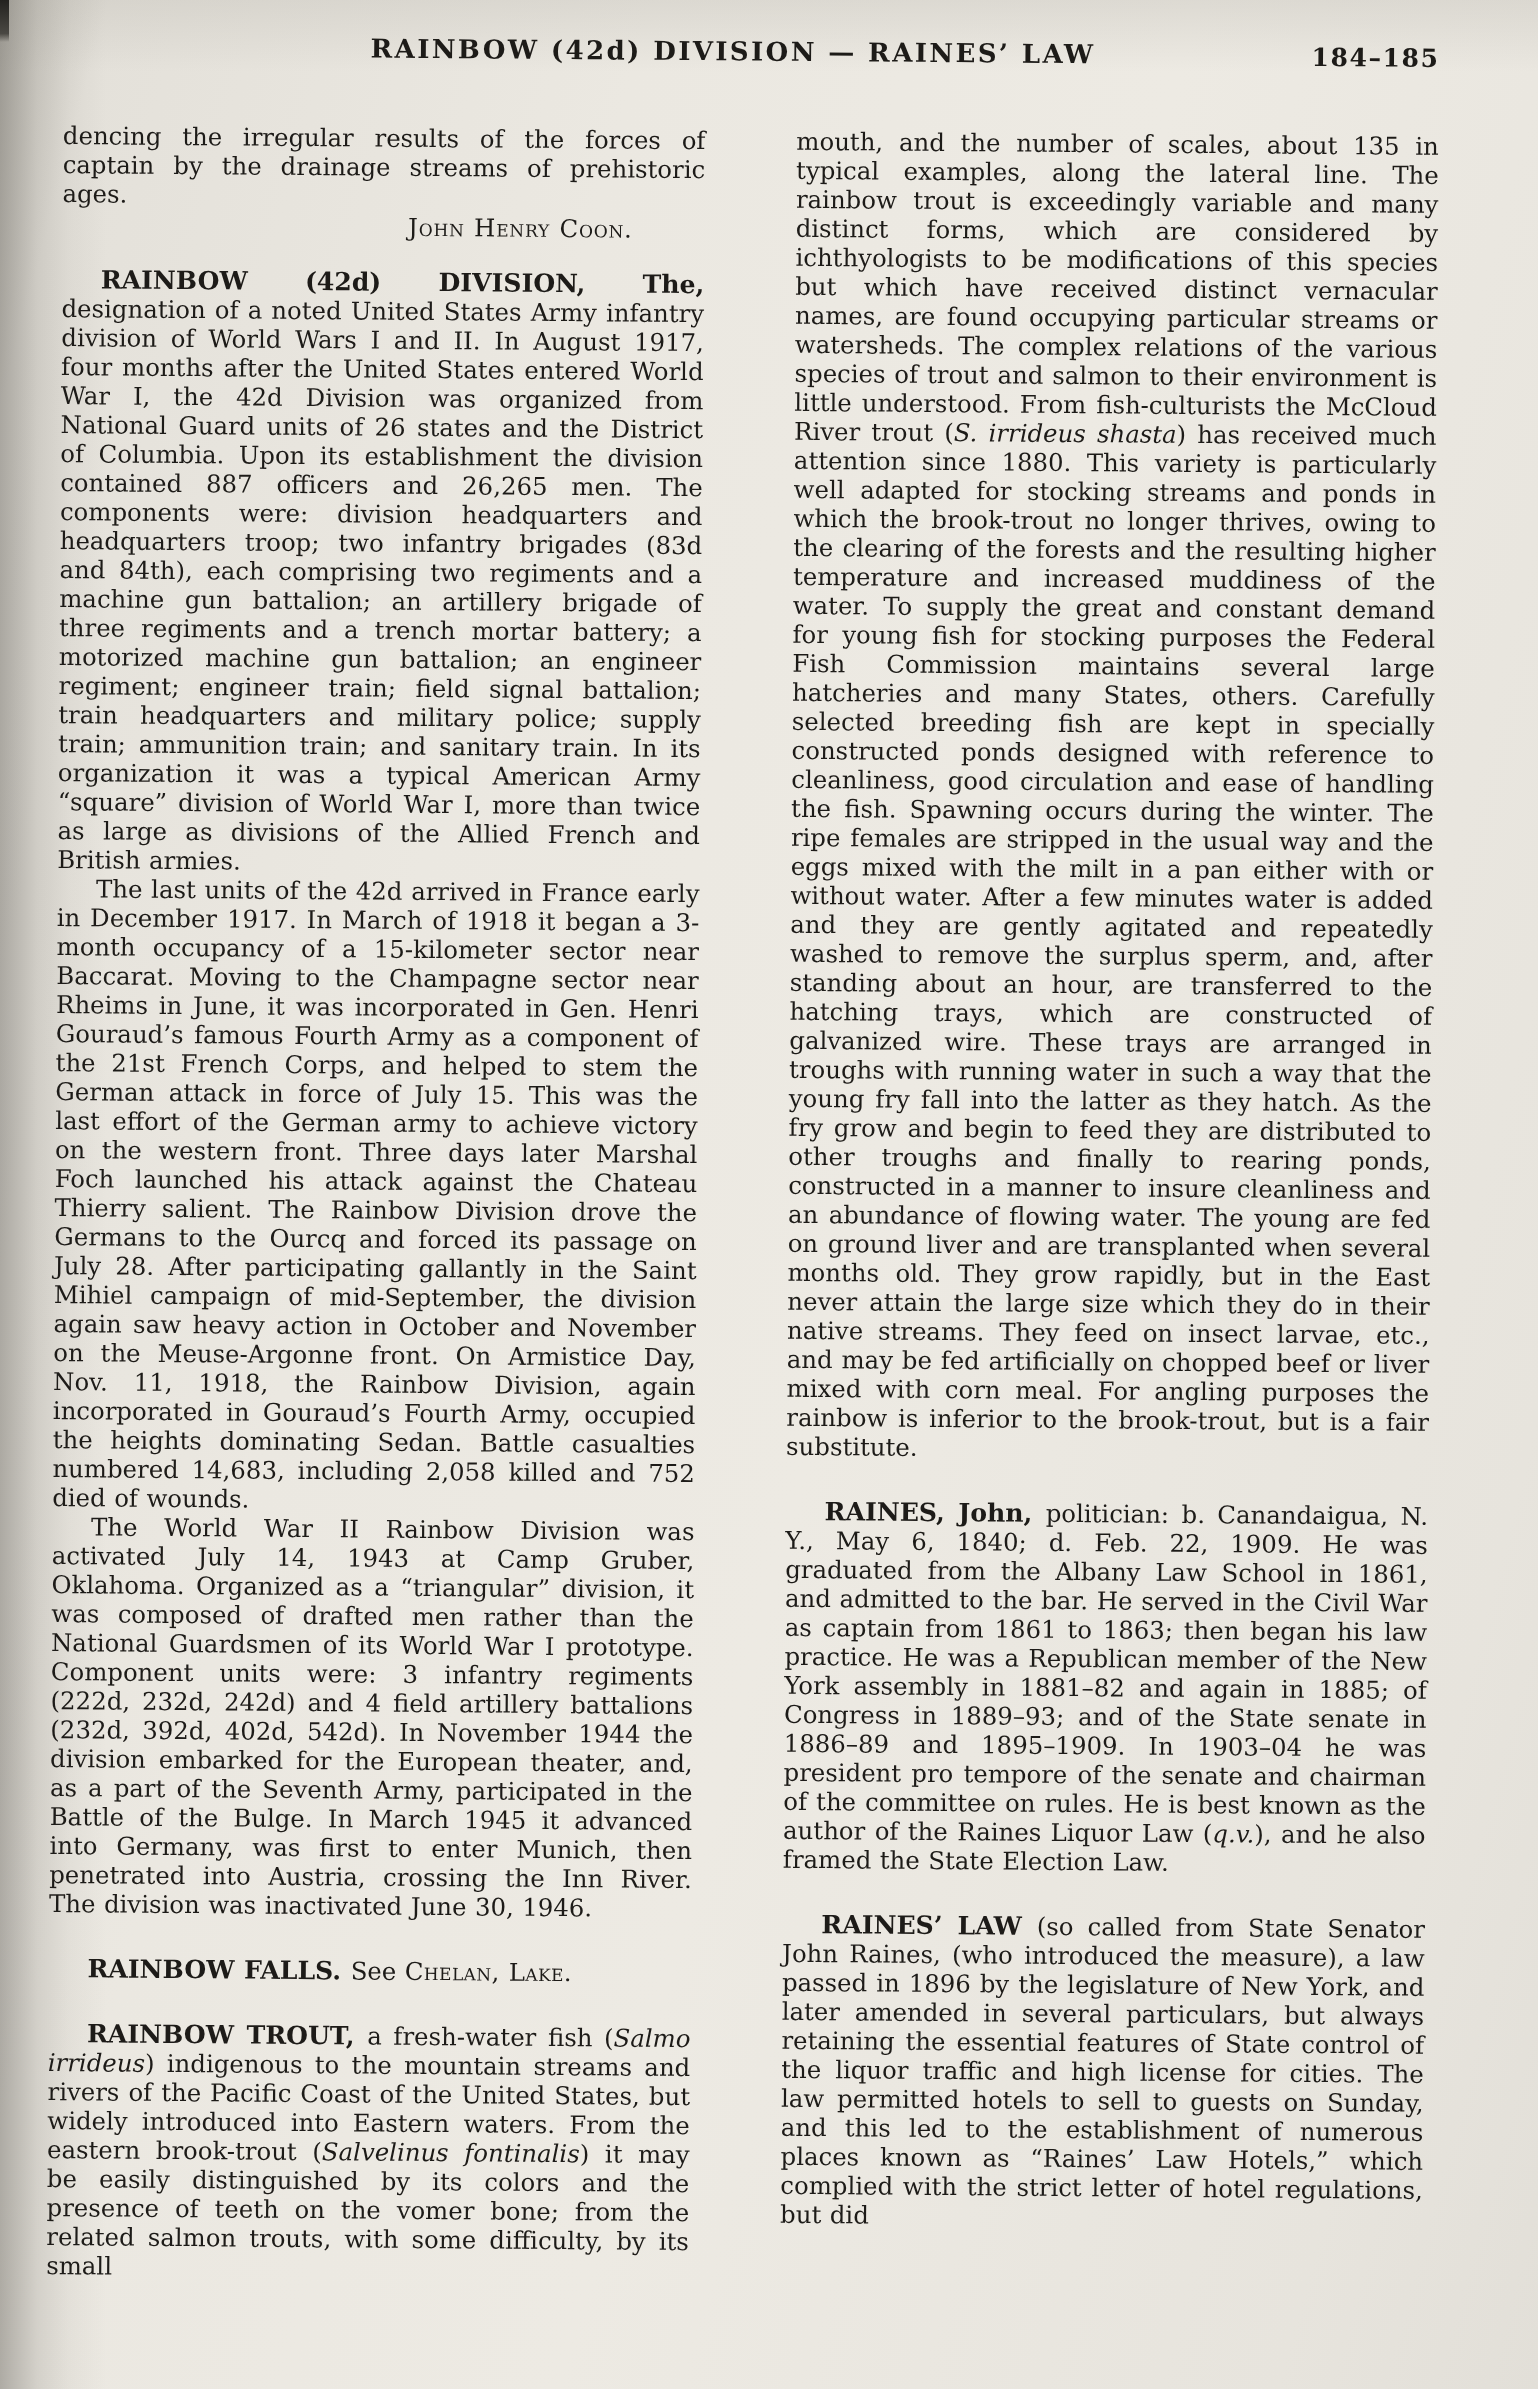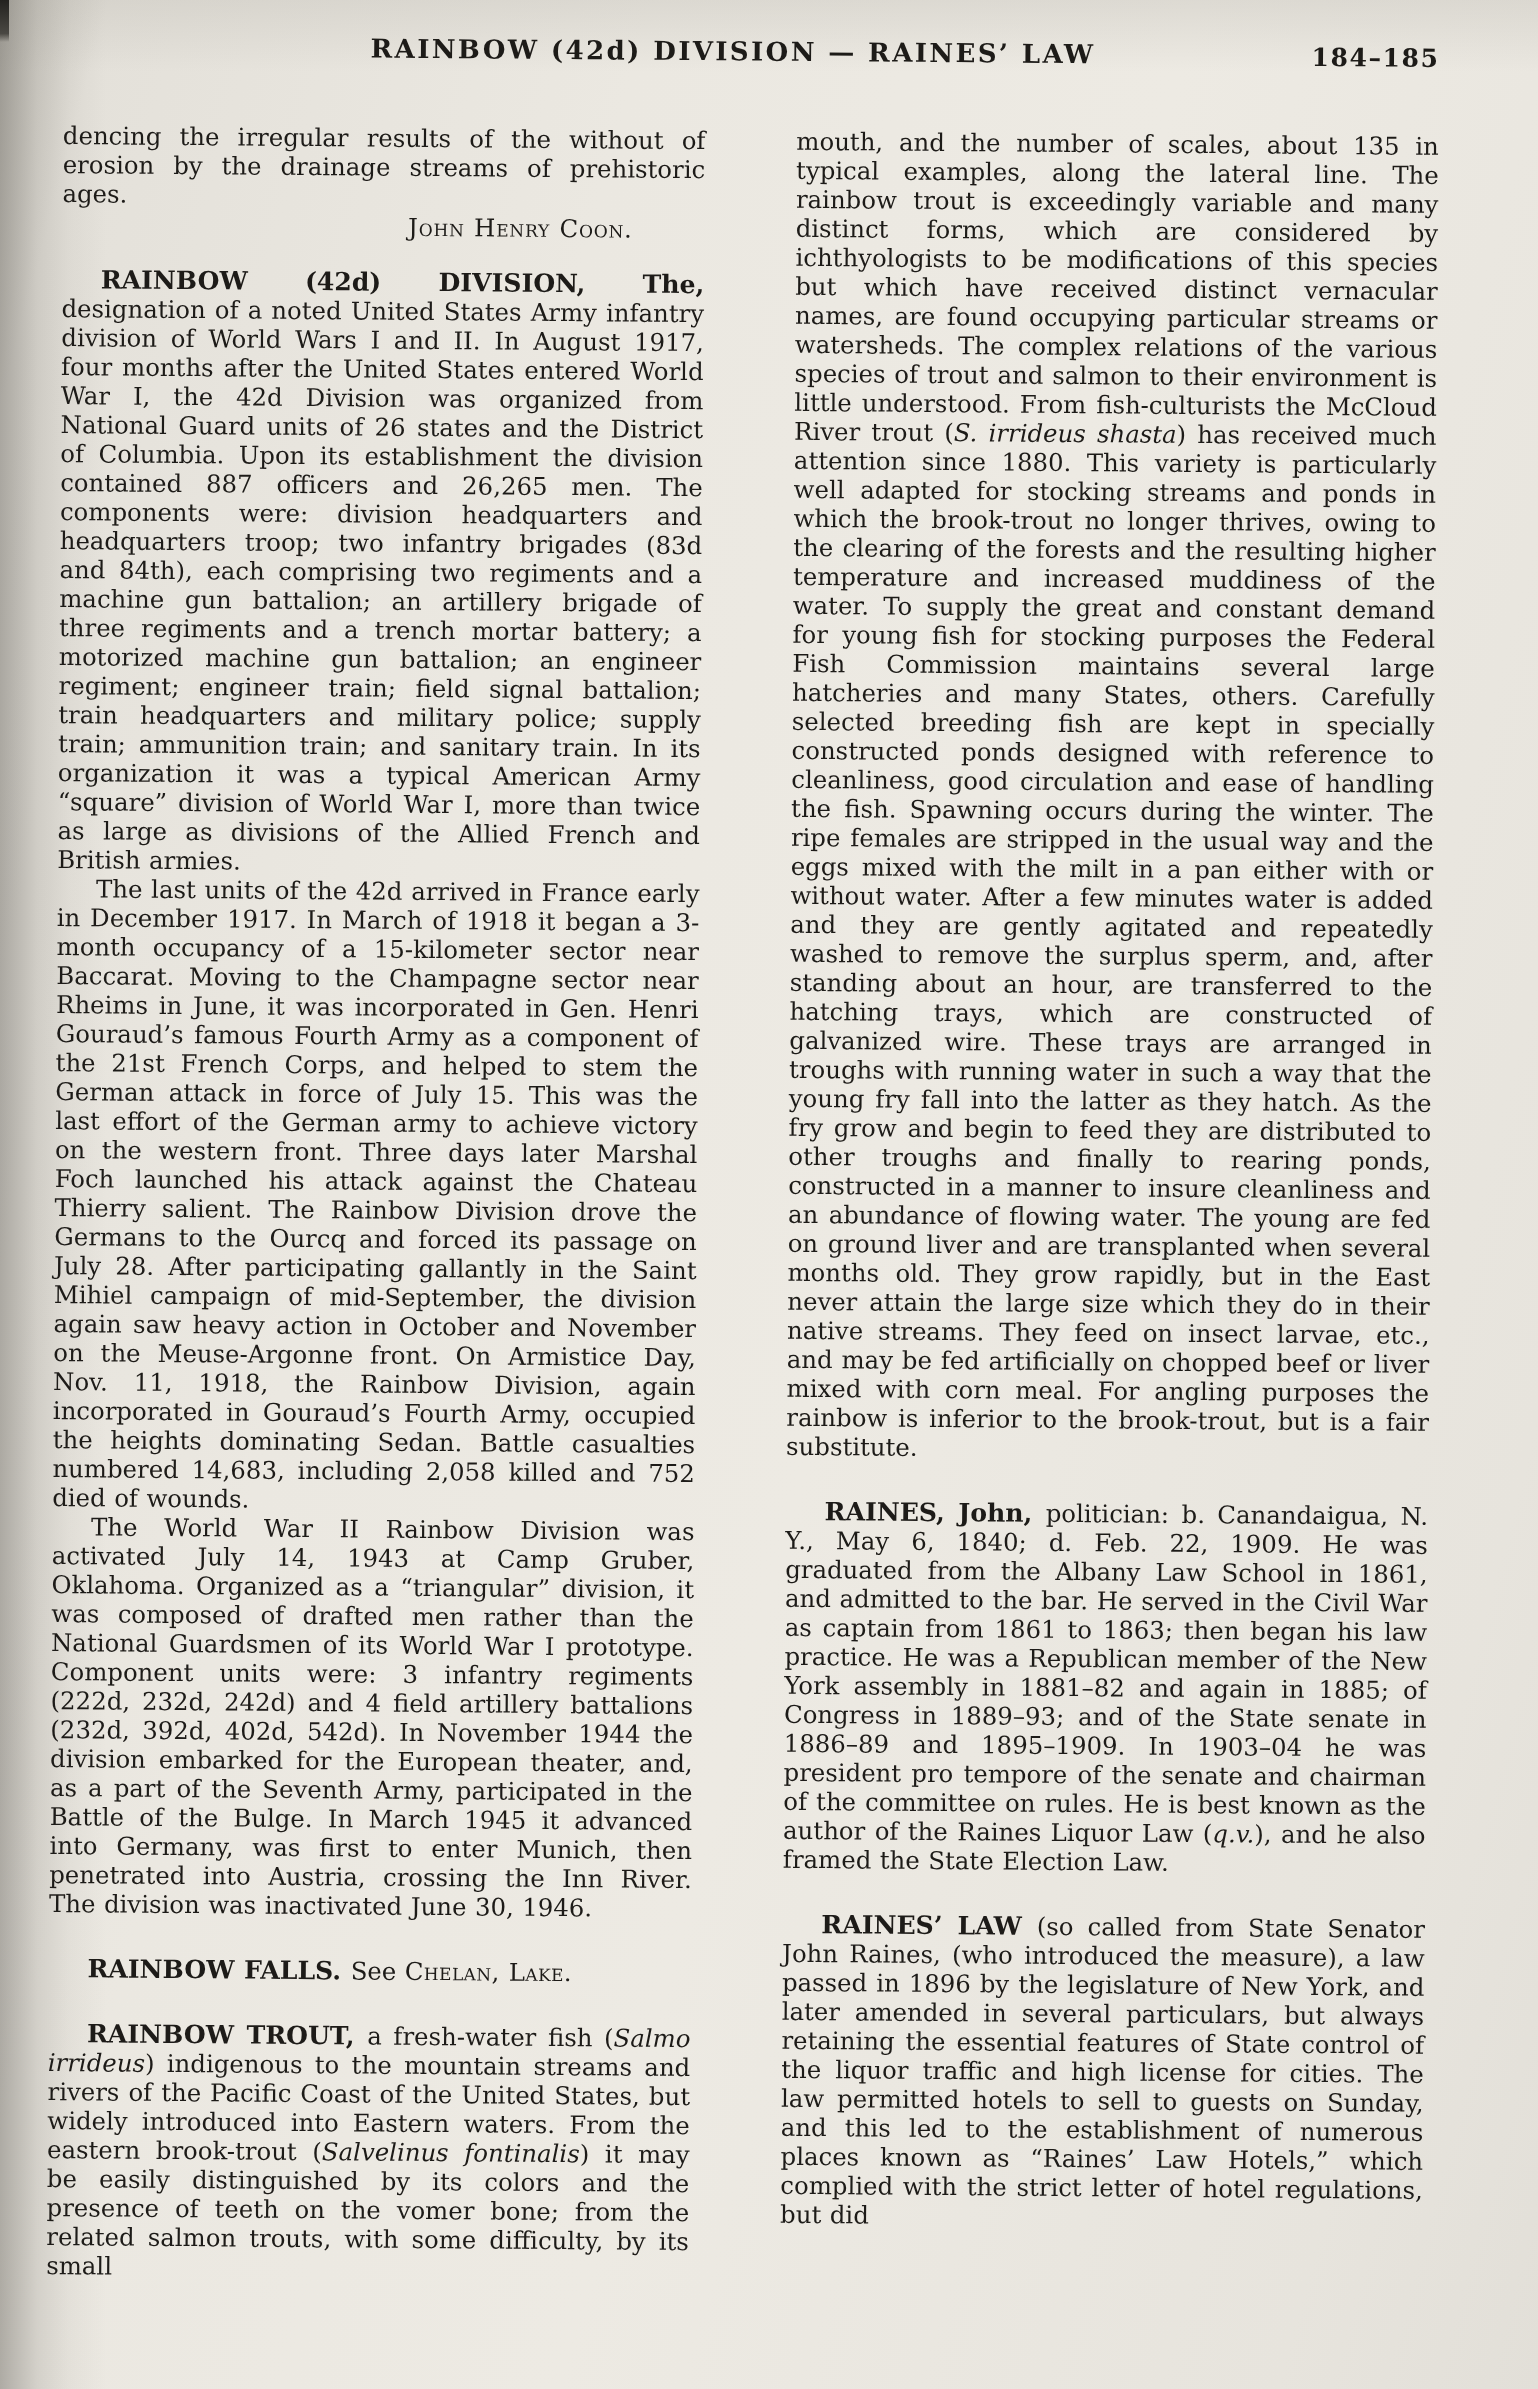--- a/index.html
+++ b/index.html
@@ -81,21 +81,21 @@
 
     <div class="running-head">
       <div class="title">RAINBOW (42d) DIVISION — RAINES’ LAW</div>
       <div class="folio">184–185</div>
     </div>
 
     <div class="columns">
 
       <div class="col">
         <div>
-          <p class="para no-indent"><span class="run-n">dencing the irregular results of the without of erosion by the drainage streams of prehistoric ages.</span></p>
+          <p class="para no-indent"><span class="run-n">dencing the irregular results of the forces of captain by the drainage streams of prehistoric ages.</span></p>
           <p class="signature">John Henry Coon.</p>
         </div>
 
         <div class="entry">
           <p class="para"><span class="run-b">RAINBOW (42d) DIVISION, The, </span><span class="run-n">designation of a noted United States Army infantry division of World Wars I and II. In August 1917, four months after the United States entered World War I, the 42d Division was organized from National Guard units of 26 states and the District of Columbia. Upon its establishment the division contained 887 officers and 26,265 men. The components were: division headquarters and headquarters troop; two infantry brigades (83d and 84th), each comprising two regiments and a machine gun battalion; an artillery brigade of three regiments and a trench mortar battery; a motorized machine gun battalion; an engineer regiment; engineer train; field signal battalion; train headquarters and military police; supply train; ammunition train; and sanitary train. In its organization it was a typical American Army “square” division of World War I, more than twice as large as divisions of the Allied French and British armies.</span></p>
           <p class="para"><span class="run-n">The last units of the 42d arrived in France early in December 1917. In March of 1918 it began a 3-month occupancy of a 15-kilometer sector near Baccarat. Moving to the Champagne sector near Rheims in June, it was incorporated in Gen. Henri Gouraud’s famous Fourth Army as a component of the 21st French Corps, and helped to stem the German attack in force of July 15. This was the last effort of the German army to achieve victory on the western front. Three days later Marshal Foch launched his attack against the Chateau Thierry salient. The Rainbow Division drove the Germans to the Ourcq and forced its passage on July 28. After participating gallantly in the Saint Mihiel campaign of mid-September, the division again saw heavy action in October and November on the Meuse-Argonne front. On Armistice Day, Nov. 11, 1918, the Rainbow Division, again incorporated in Gouraud’s Fourth Army, occupied the heights dominating Sedan. Battle casualties numbered 14,683, including 2,058 killed and 752 died of wounds.</span></p>
           <p class="para"><span class="run-n">The World War II Rainbow Division was activated July 14, 1943 at Camp Gruber, Oklahoma. Organized as a “triangular” division, it was composed of drafted men rather than the National Guardsmen of its World War I prototype. Component units were: 3 infantry regiments (222d, 232d, 242d) and 4 field artillery battalions (232d, 392d, 402d, 542d). In November 1944 the division embarked for the European theater, and, as a part of the Seventh Army, participated in the Battle of the Bulge. In March 1945 it advanced into Germany, was first to enter Munich, then penetrated into Austria, crossing the Inn River. The division was inactivated June 30, 1946.</span></p>
         </div>
 
         <div class="entry entry-gap-lg">

